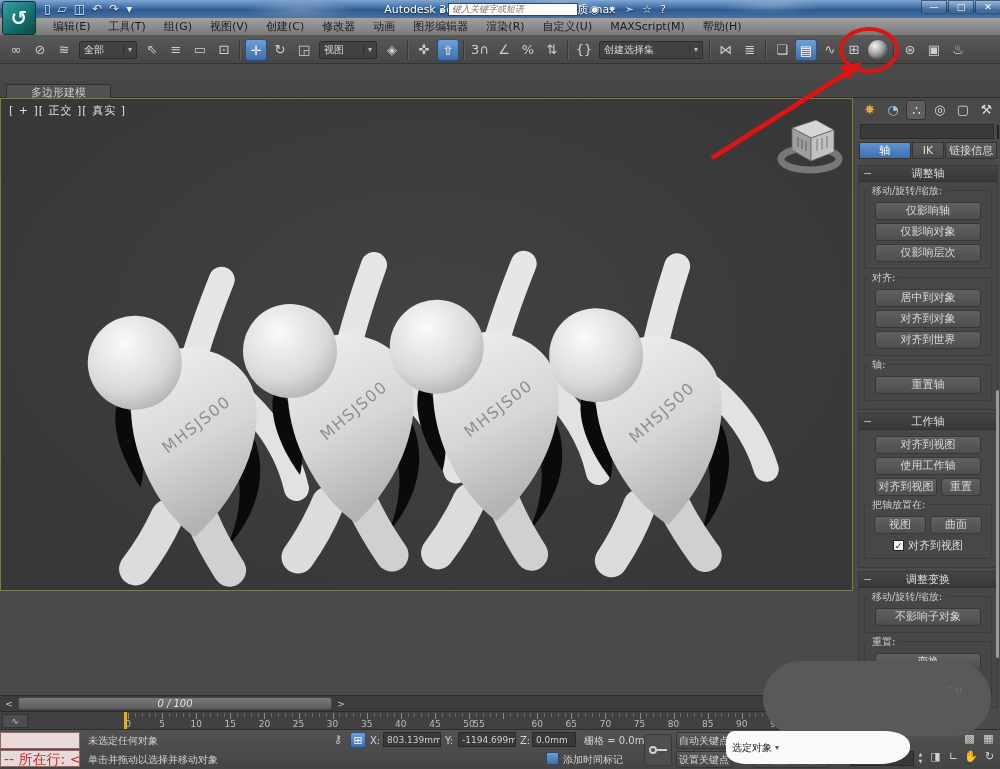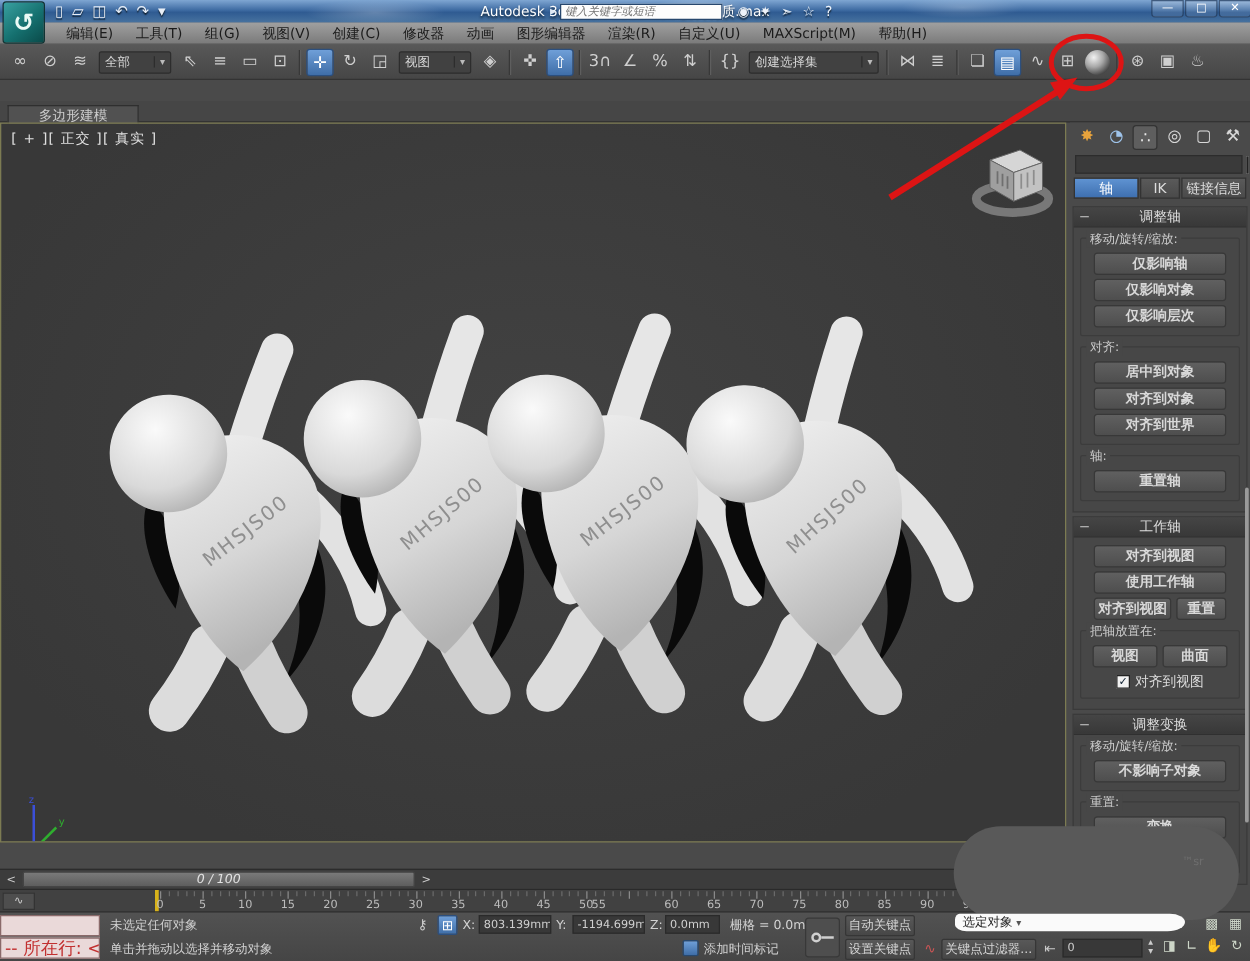--- a/index.html
+++ b/index.html
@@ -59,21 +59,21 @@
   
   #ribbon-tabs { left:0; top:64px; width:1000px; height:17px; background:#3f3f3f; display:flex; align-items:flex-end; }
   .rtab { font-size:11px; color:#9c9c9c; padding:0 14px; line-height:16px; }
   .rtab.active { background:#575757; color:#dcdcdc; border:1px solid #2e2e2e; border-bottom:none; }
   #ribbon-more { font-size:9px; color:#bbb; padding:0 8px; line-height:16px; }
   #ribbon-sub { left:0; top:81px; width:1000px; height:17px; background:#464646; border-bottom:1px solid #2e2e2e; }
   #subtab { display:inline-block; margin-left:6px; padding:0 24px; background:#515151; border:1px solid #2f2f2f;
     border-bottom:none; color:#ccc; font-size:11px; line-height:15px; }
 
   
-  #viewport { left:0; top:98px; width:853px; height:576px; border:1px solid #7c7b52;
+  #viewport { left:0; top:98px; width:853px; height:493px; border:1px solid #7c7b52;
     background:radial-gradient(ellipse at 50% 45%, #424242, #383838 80%); overflow:hidden; }
   #vp-label { left:8px; top:4px; color:#e0e0e0; font-size:11px; letter-spacing:1px; }
   #figures { left:0; top:0; width:853px; height:597px; }
   #viewcube { left:775px; top:16px; width:70px; height:62px; }
   #world-axis { left:10px; top:535px; width:60px; height:58px; }
 
   
   #panel { left:856px; top:98px; width:144px; height:632px; background:#4a4a4a; }
   #cmd-tabs { display:flex; justify-content:space-around; align-items:center; height:24px; padding:0 2px; }
   .cmd-tab { width:20px; height:20px; text-align:center; line-height:20px; font-size:13px; color:#d8d8d8; border-radius:3px; }
@@ -85,21 +85,21 @@
   .ptab { text-align:center; font-size:11px; color:#ddd; line-height:15px;
     background:linear-gradient(#5a5a5a,#4a4a4a); border:1px solid #333; }
   .ptab.active { background:linear-gradient(#5f93d2,#3e6faf); color:#fff; }
   .rollout { margin:3px 2px; border:1px solid #3a3a3a; background:#474747; padding-bottom:4px; }
   .ro-h { background:linear-gradient(#454545,#383838); border-bottom:1px solid #303030; text-align:center;
     color:#ddd; font-size:11px; line-height:15px; position:relative; }
   .ro-m { position:absolute; left:4px; top:0; color:#bbb; }
   .grp { border:1px solid #3c3c3c; border-radius:2px; margin:8px 5px 4px; padding:8px 3px 3px; position:relative; }
   .glab { position:absolute; top:-7px; left:4px; background:#474747; padding:0 3px; font-size:10px; color:#ccc; white-space:nowrap; }
   .pbtn { display:block; width:106px; margin:3px auto; text-align:center; font-size:11px; color:#d8d8d8;
-    line-height:16px; background:linear-gradient(#606060,#4e4e4e); border:1px solid #383838; border-radius:3px;font-weight:bold; }
+    line-height:16px; background:linear-gradient(#606060,#4e4e4e); border:1px solid #383838; border-radius:3px; }
   .row2 { display:flex; justify-content:center; gap:4px; margin:3px 0; }
   .row2 .pbtn { display:inline-block; margin:0; }
   .pbtn.w60 { width:62px; } .pbtn.w40 { width:40px; } .pbtn.w50 { width:52px; }
   .chk { display:flex; gap:4px; align-items:center; justify-content:center; font-size:11px; color:#ddd; margin:4px 0 2px; }
   .chk .box { width:11px; height:11px; background:#f2f2f2; border:1px solid #222; color:#123; font-size:9px;
     line-height:10px; text-align:center; }
   #panel-scrollbar { left:996px; top:390px; width:3px; height:268px; background:#9a9a9a; border-radius:2px; z-index:30; }
 
   
   #timeslider { left:0; top:695px; width:845px; height:16px; background:#3c3c3c; border-top:1px solid #2c2c2c; }
@@ -128,21 +128,21 @@
   .sb-ico { position:absolute; width:16px; height:16px; color:#c8c8c8; font-size:11px; text-align:center; line-height:15px; }
   .sb-ico.blue { background:linear-gradient(#6f9fd8,#3f6ea8); border:1px solid #2c4f7e; border-radius:2px; color:#fff; }
   .sb-btn { position:absolute; height:17px; background:linear-gradient(#585858,#474747); border:1px solid #363636;
     color:#d5d5d5; font-size:10px; text-align:center; border-radius:2px; line-height:16px; }
   #key-btn { left:644px; top:4px; width:28px; height:32px; background:#4e4e4e; border:1px solid #383838;
     border-radius:3px; display:flex; align-items:center; justify-content:center; }
   #key-btn .kring { width:8px; height:8px; border:2px solid #d0d0d0; border-radius:50%; }
   #key-btn .kbar { width:10px; height:2px; background:#d0d0d0; }
   #time-tag-icon { left:546px; top:22px; width:13px; height:13px; background:linear-gradient(#6f9fd8,#3f6ea8);
     border:1px solid #28496f; border-radius:2px; }
-  #smudge { left:764px; top:1px; width:184px; height:14px; background:#fafafa;
+  #smudge { left:726px; top:1px; width:184px; height:33px; background:#fafafa;
     border-radius:8px 26px 30px 20px / 10px 14px 16px 12px; z-index:41; display:flex; align-items:center; }
   #smudge .sel-label { color:#1a1a1a; font-size:10px; padding-left:6px; white-space:nowrap; }
   #smudge .caret { color:#555; font-size:8px; padding-left:3px; }
   #frame-field { left:850px; top:21px; width:64px; }
   .spin { position:absolute; left:916px; top:21px; width:9px; height:15px; font-size:5px; color:#ccc;
     line-height:7px; text-align:center; }
   #nav1 { left:962px; top:2px; display:flex; gap:4px; }
   #nav2 { left:928px; top:20px; display:flex; gap:3px; }
   .nav-icon { width:15px; height:15px; color:#cdd6c8; font-size:11px; text-align:center; line-height:14px; }
 

